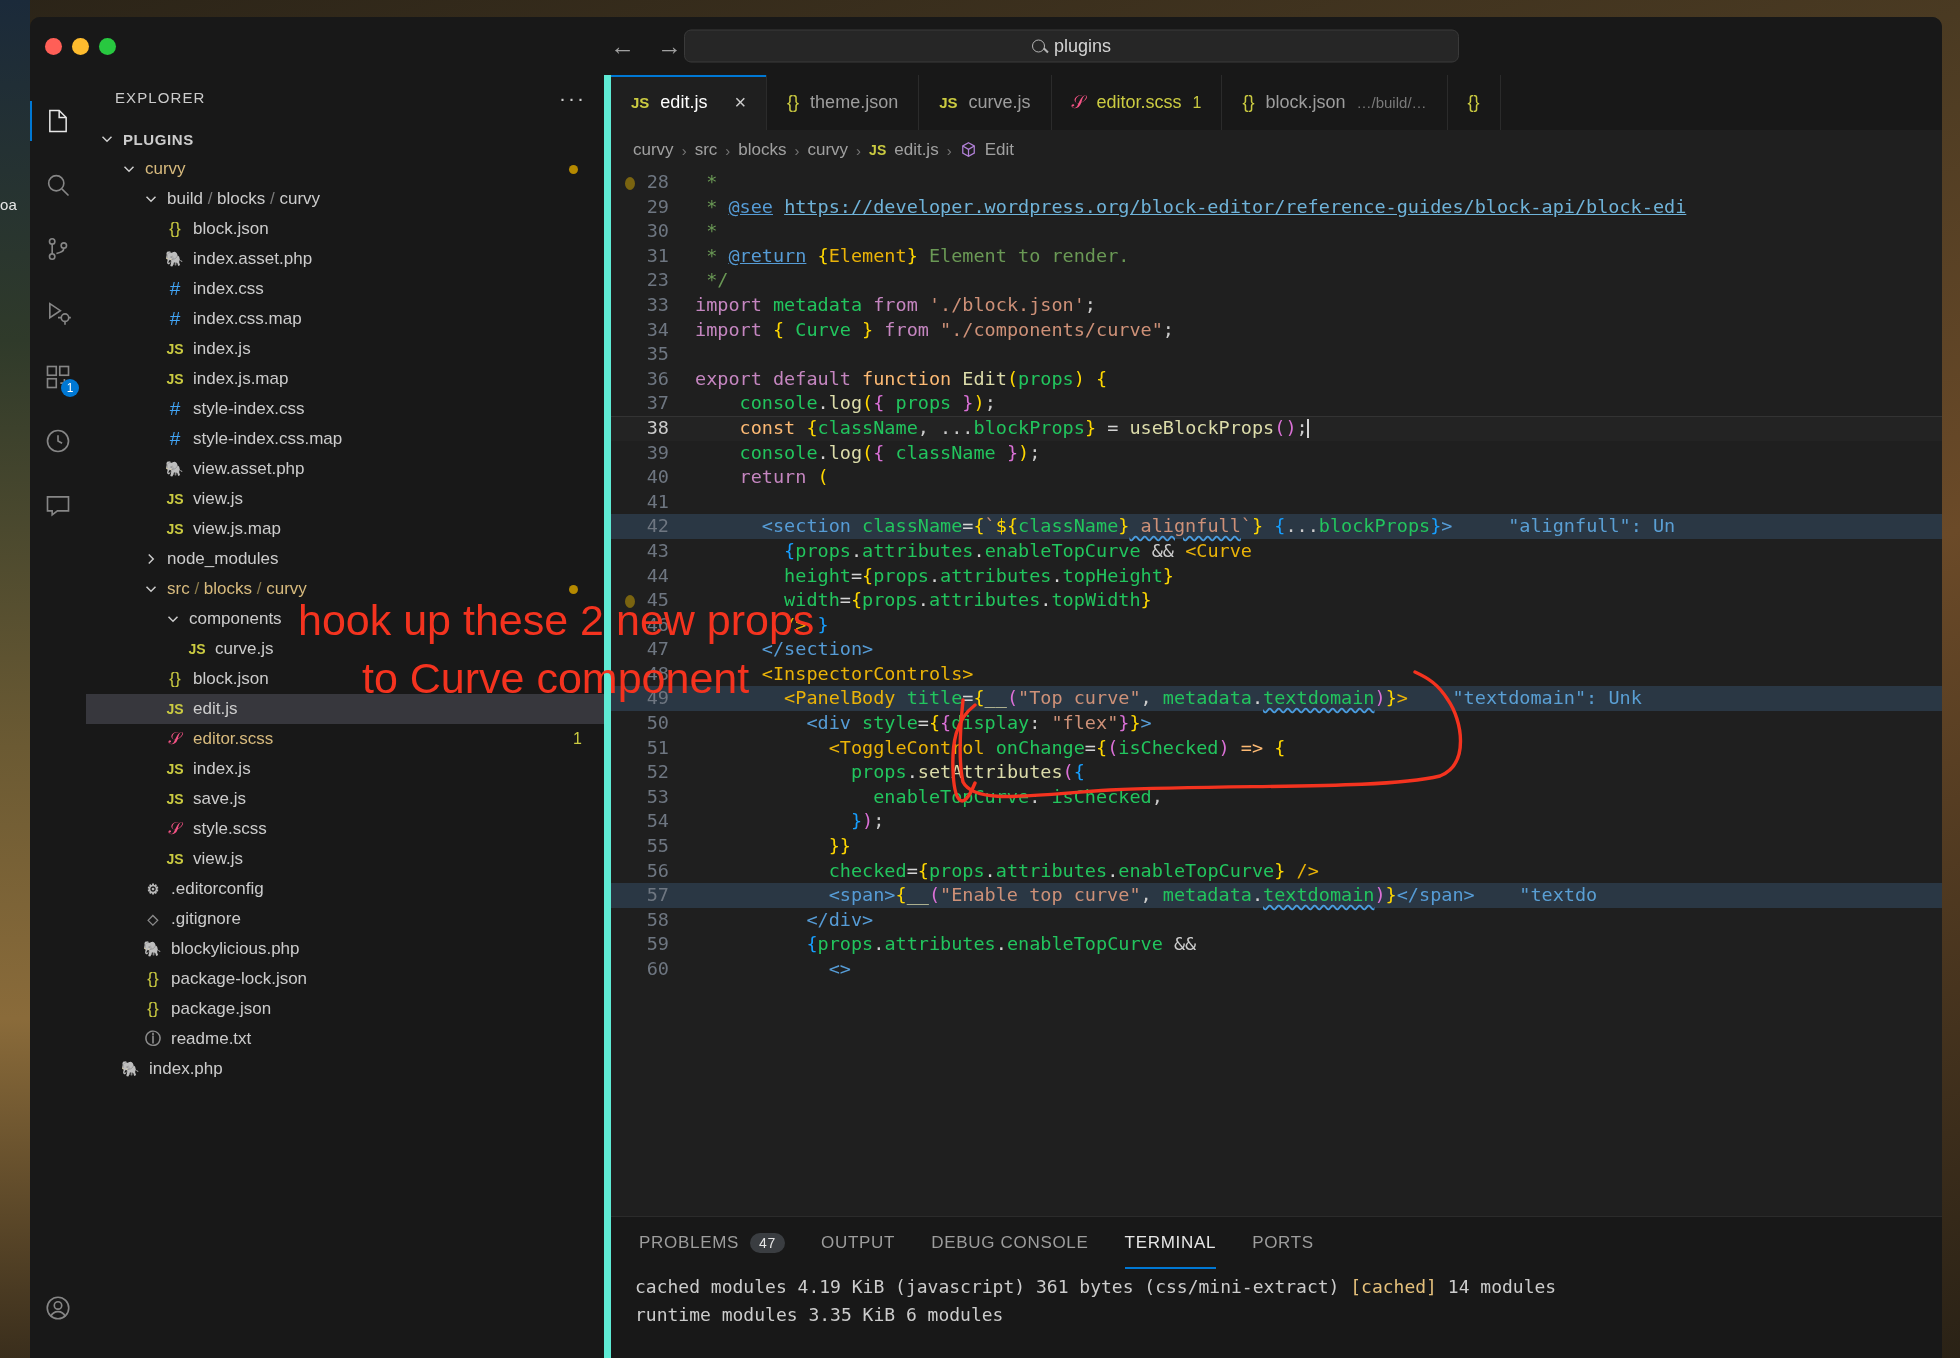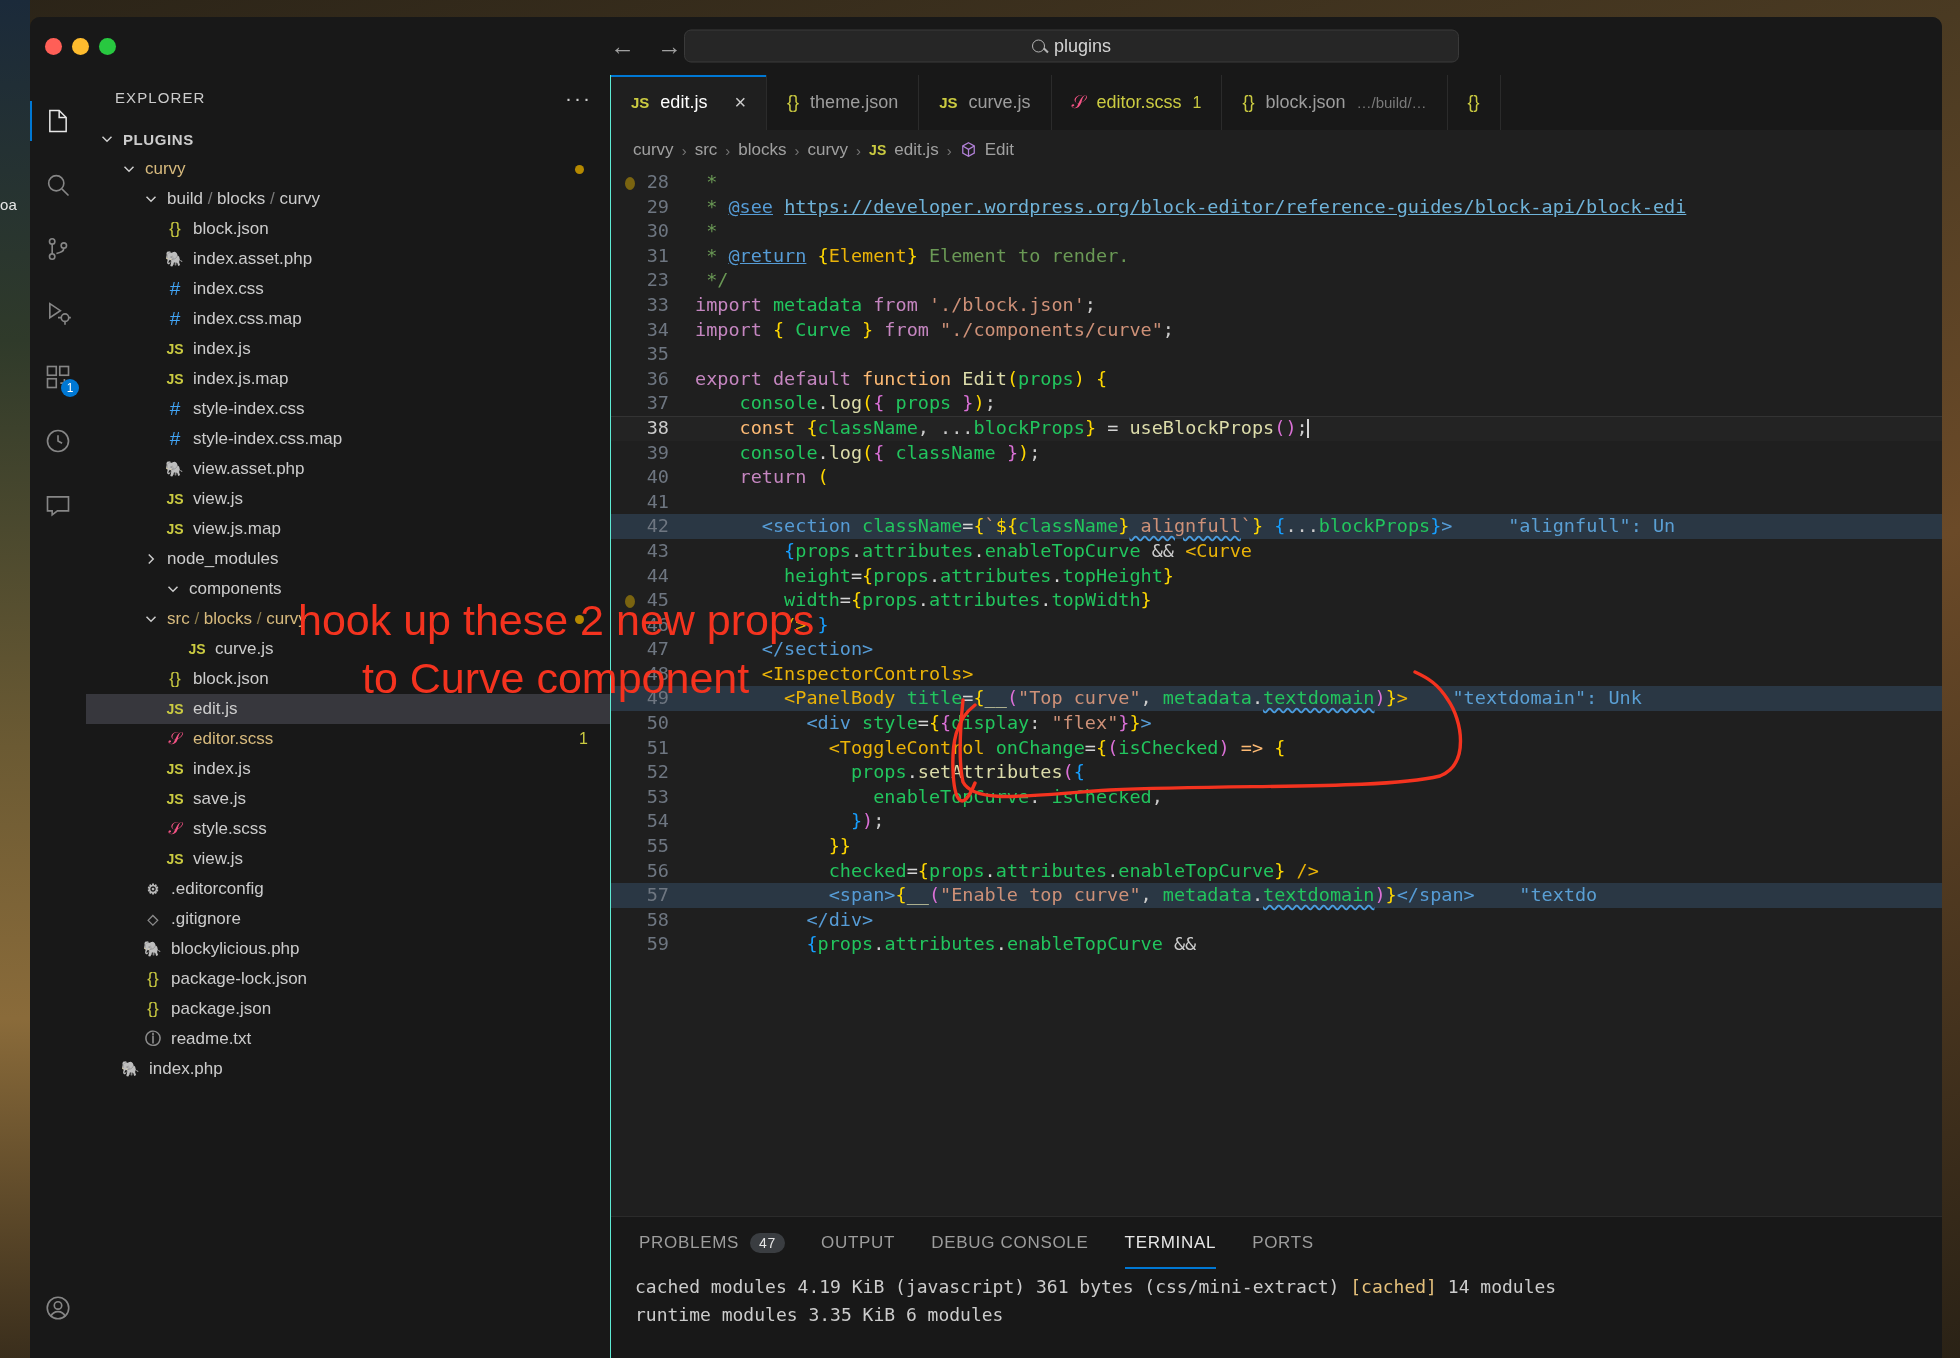--- a/index.html
+++ b/index.html
@@ -89,21 +89,21 @@
     background: #0078d4; color: #fff; font-size: 12px;
     min-width: 18px; height: 18px; border-radius: 9px;
     display: flex; align-items: center; justify-content: center; padding: 0 4px;
     font-family: "Liberation Sans", sans-serif;
   }
   .act-spacer { flex: 1 1 auto; }
   
   .sidebar {
     width: 525px; flex: 0 0 525px; background: #181818;
     display: flex; flex-direction: column; overflow: hidden;
-    border-right: 1px solid #5eead4;
+    border-right: 7px solid #5eead4;
   }
   .sb-header {
     height: 45px; display: flex; align-items: center; justify-content: space-between;
     padding: 0 18px 0 29px;
   }
   .sb-title { color: #cccccc; font-size: 15px; letter-spacing: 1.1px; }
   .sb-dots { color: #cccccc; font-size: 21px; letter-spacing: 2px; line-height: 1; }
   .tree { flex: 1 1 auto; overflow: hidden; padding-top: 4px; }
   .row {
     height: 30px; display: flex; align-items: center; gap: 7px;
@@ -440,36 +440,36 @@
                 <span>view.js.map</span>
               </div>
               <div class="row" style="padding-left: 56px;">
                 <span class="chev">
                   <svg width="18" height="18" viewBox="0 0 16 16" fill="none" stroke="currentColor" stroke-width="1.3">
                     <path d="M6 4l4 4-4 4"></path>
                   </svg>
                 </span>
                 <span>node_modules</span>
               </div>
-              <div class="row" style="padding-left: 78px;">
-                <span class="chev">
-                  <svg width="18" height="18" viewBox="0 0 16 16" fill="none" stroke="currentColor" stroke-width="1.3">
-                    <path d="M4 6l4 4 4-4"></path>
-                  </svg>
-                </span>
-                <span>components</span>
-              </div>
               <div class="row" style="padding-left: 56px;">
                 <span class="chev">
                   <svg width="18" height="18" viewBox="0 0 16 16" fill="none" stroke="currentColor" stroke-width="1.3">
                     <path d="M4 6l4 4 4-4"></path>
                   </svg>
                 </span>
                 <span><span class="folder-yellow">src</span><span class="folder-sep" style="color: rgb(138, 122, 74);"> / </span><span class="folder-yellow">blocks</span><span class="folder-sep" style="color: rgb(138, 122, 74);"> / </span><span class="folder-yellow">curvy</span></span>
                 <span class="mod-dot"></span>
+              </div>
+              <div class="row" style="padding-left: 78px;">
+                <span class="chev">
+                  <svg width="18" height="18" viewBox="0 0 16 16" fill="none" stroke="currentColor" stroke-width="1.3">
+                    <path d="M4 6l4 4 4-4"></path>
+                  </svg>
+                </span>
+                <span>components</span>
               </div>
               <div class="row" style="padding-left: 100px;">
                 <span class="ficon js">JS</span>
                 <span>curve.js</span>
               </div>
               <div class="row" style="padding-left: 78px;">
                 <span class="ficon json">{}</span>
                 <span>block.json</span>
               </div>
               <div class="row selected" style="padding-left: 78px;">
@@ -612,20 +612,21 @@
               <div class="codeline"><span class="lnum">50</span><span class="ctext">          <span class="c-tag">&lt;div</span><span class="c-var"> style</span><span class="c-plain">=</span><span class="c-br-y">{</span><span class="c-br-p">{</span><span class="c-var">display</span><span class="c-punc">: </span><span class="c-str">"flex"</span><span class="c-br-p">}</span><span class="c-br-y">}</span><span class="c-tag">&gt;</span></span></div>
               <div class="codeline"><span class="lnum">51</span><span class="ctext">            <span class="c-type">&lt;ToggleControl</span><span class="c-var"> onChange</span><span class="c-plain">=</span><span class="c-br-y">{</span><span class="c-br-p">(</span><span class="c-var">isChecked</span><span class="c-br-p">)</span><span class="c-plain"> </span><span class="c-kw2">=&gt;</span><span class="c-plain"> </span><span class="c-br-y">{</span></span></div>
               <div class="codeline"><span class="lnum">52</span><span class="ctext">              <span class="c-var">props</span><span class="c-plain">.</span><span class="c-fn">setAttributes</span><span class="c-br-p">(</span><span class="c-br-b">{</span></span></div>
               <div class="codeline"><span class="lnum">53</span><span class="ctext">                <span class="c-var">enableTopCurve</span><span class="c-punc">: </span><span class="c-var">isChecked</span><span class="c-punc">,</span></span></div>
               <div class="codeline"><span class="lnum">54</span><span class="ctext">              <span class="c-br-b">}</span><span class="c-br-p">)</span><span class="c-punc">;</span></span></div>
               <div class="codeline"><span class="lnum">55</span><span class="ctext">            <span class="c-br-y">}</span><span class="c-br-y">}</span></span></div>
               <div class="codeline"><span class="lnum">56</span><span class="ctext">            <span class="c-var">checked</span><span class="c-plain">=</span><span class="c-br-y">{</span><span class="c-var">props</span><span class="c-plain">.</span><span class="c-var">attributes</span><span class="c-plain">.</span><span class="c-var">enableTopCurve</span><span class="c-br-y">}</span><span class="c-type"> /&gt;</span></span></div>
               <div class="codeline hl"><span class="lnum">57</span><span class="ctext">            <span class="c-tag">&lt;span&gt;</span><span class="c-br-y">{</span><span class="c-fn">__</span><span class="c-br-p">(</span><span class="c-str">"Enable top curve"</span><span class="c-punc">, </span><span class="c-var">metadata</span><span class="c-plain">.</span><span class="c-var squiggle">textdomain</span><span class="c-br-p">)</span><span class="c-br-y">}</span><span class="c-tag">&lt;/span&gt;</span><span class="c-plain">   </span><span class="c-hint"> "textdo</span></span></div>
               <div class="codeline"><span class="lnum">58</span><span class="ctext">          <span class="c-tag">&lt;/div&gt;</span></span></div>
               <div class="codeline"><span class="lnum">59</span><span class="ctext">          <span class="c-br-b">{</span><span class="c-var">props</span><span class="c-plain">.</span><span class="c-var">attributes</span><span class="c-plain">.</span><span class="c-var">enableTopCurve</span><span class="c-plain"> </span><span class="c-punc">&amp;&amp;</span></span></div>
+              <div class="codeline"><span class="lnum">60</span><span class="ctext">            <span class="c-tag">&lt;&gt;</span></span></div>
             </div>
         </div>
 
         <div class="panel">
           <div class="panel-tabs" id="panel-tabs">
               <div class="ptab">
                 <span>PROBLEMS</span>
                 <span class="pbadge">47</span>
               </div>
               <div class="ptab">

